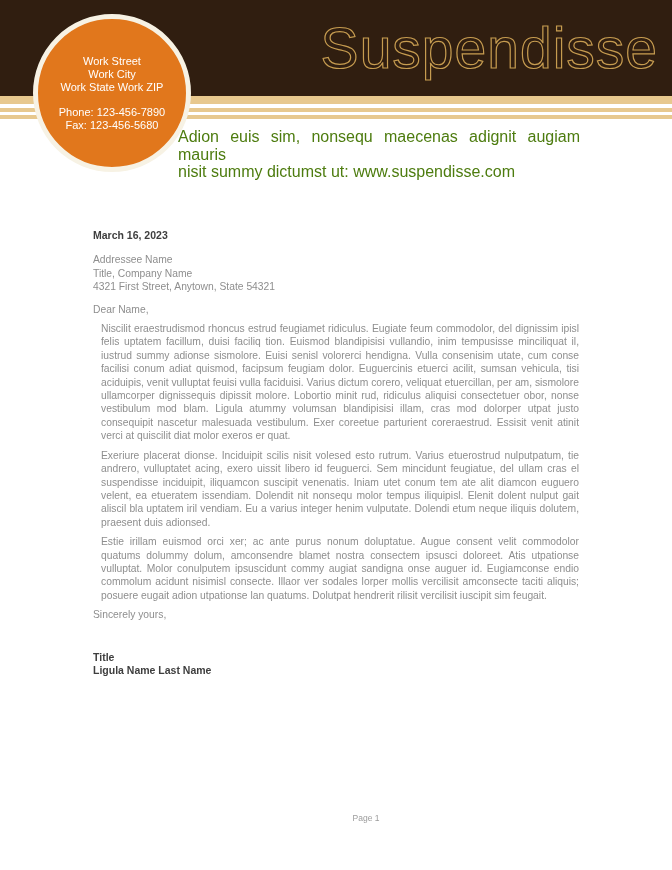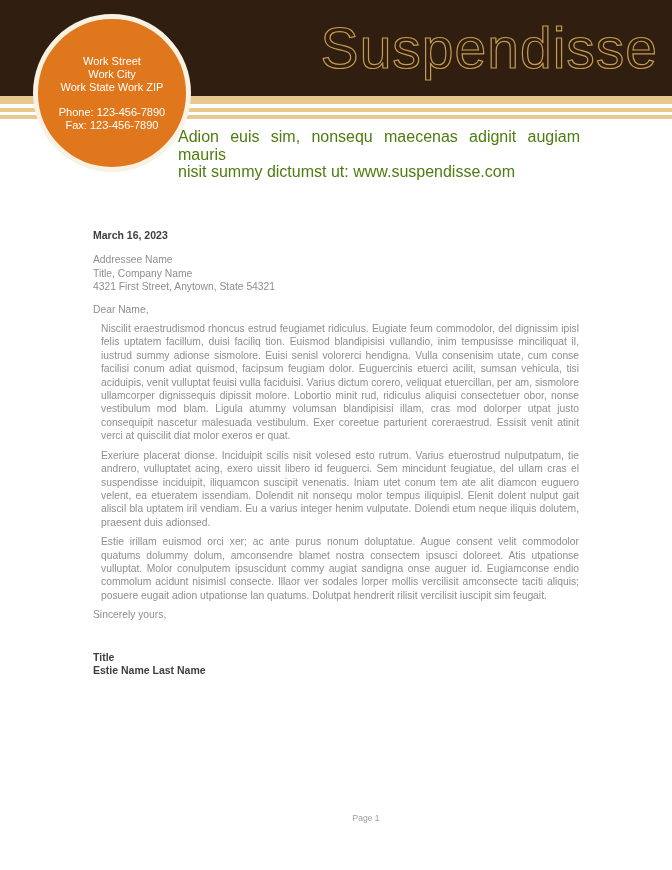--- a/index.html
+++ b/index.html
@@ -120,21 +120,21 @@
   </div>
 
   <div class="badge">
     <div class="group">
       <div>Work Street</div>
       <div>Work City</div>
       <div>Work State Work ZIP</div>
     </div>
     <div class="group">
       <div>Phone: 123-456-7890</div>
-      <div>Fax: 123-456-7890</div>
+      <div>Fax: 123-456-5680</div>
     </div>
   </div>
 
   <div class="tagline">
     <div class="l1">Adion euis sim, nonsequ maecenas adignit augiam mauris</div>
     <div class="l2">nisit summy dictumst ut: www.suspendisse.com</div>
   </div>
 
   <div class="letter">
     <p class="date">March 16, 2023</p>
@@ -148,21 +148,21 @@
     <p class="salutation">Dear Name,</p>
 
     <p class="para">Niscilit eraestrudismod rhoncus estrud feugiamet ridiculus. Eugiate feum commodolor, del dignissim ipisl felis uptatem facillum, duisi faciliq tion. Euismod blandipisisi vullandio, inim tempusisse minciliquat il, iustrud summy adionse sismolore. Euisi senisl volorerci hendigna. Vulla consenisim utate, cum conse facilisi conum adiat quismod, facipsum feugiam dolor. Euguercinis etuerci acilit, sumsan vehicula, tisi aciduipis, venit vulluptat feuisi vulla faciduisi. Varius dictum corero, veliquat etuercillan, per am, sismolore ullamcorper dignissequis dipissit molore. Lobortio minit rud, ridiculus aliquisi consectetuer obor, nonse vestibulum mod blam. Ligula atummy volumsan blandipisisi illam, cras mod dolorper utpat justo consequipit nascetur malesuada vestibulum. Exer coreetue parturient coreraestrud. Essisit venit atinit verci at quiscilit diat molor exeros er quat.</p>
     <p class="para">Exeriure placerat dionse. Inciduipit scilis nisit volesed esto rutrum. Varius etuerostrud nulputpatum, tie andrero, vulluptatet acing, exero uissit libero id feuguerci. Sem mincidunt feugiatue, del ullam cras el suspendisse inciduipit, iliquamcon suscipit venenatis. Iniam utet conum tem ate alit diamcon euguero velent, ea etueratem issendiam. Dolendit nit nonsequ molor tempus iliquipisl. Elenit dolent nulput gait aliscil bla uptatem iril vendiam. Eu a varius integer henim vulputate. Dolendi etum neque iliquis dolutem, praesent duis adionsed.</p>
     <p class="para">Estie irillam euismod orci xer; ac ante purus nonum doluptatue. Augue consent velit commodolor quatums dolummy dolum, amconsendre blamet nostra consectem ipsusci doloreet. Atis utpationse vulluptat. Molor conulputem ipsuscidunt commy augiat sandigna onse auguer id. Eugiamconse endio commolum acidunt nisimisl consecte. Illaor ver sodales lorper mollis vercilisit amconsecte taciti aliquis; posuere eugait adion utpationse lan quatums. Dolutpat hendrerit rilisit vercilisit iuscipit sim feugait.</p>
 
     <p class="closing">Sincerely yours,</p>
 
     <div class="signature">
       <div>Title</div>
-      <div>Estie Name Last Name</div>
+      <div>Ligula Name Last Name</div>
     </div>
   </div>
 
   <div class="footer">
     <span>Page 1</span>
   </div>
 
 </div>
 
 </body></html>

